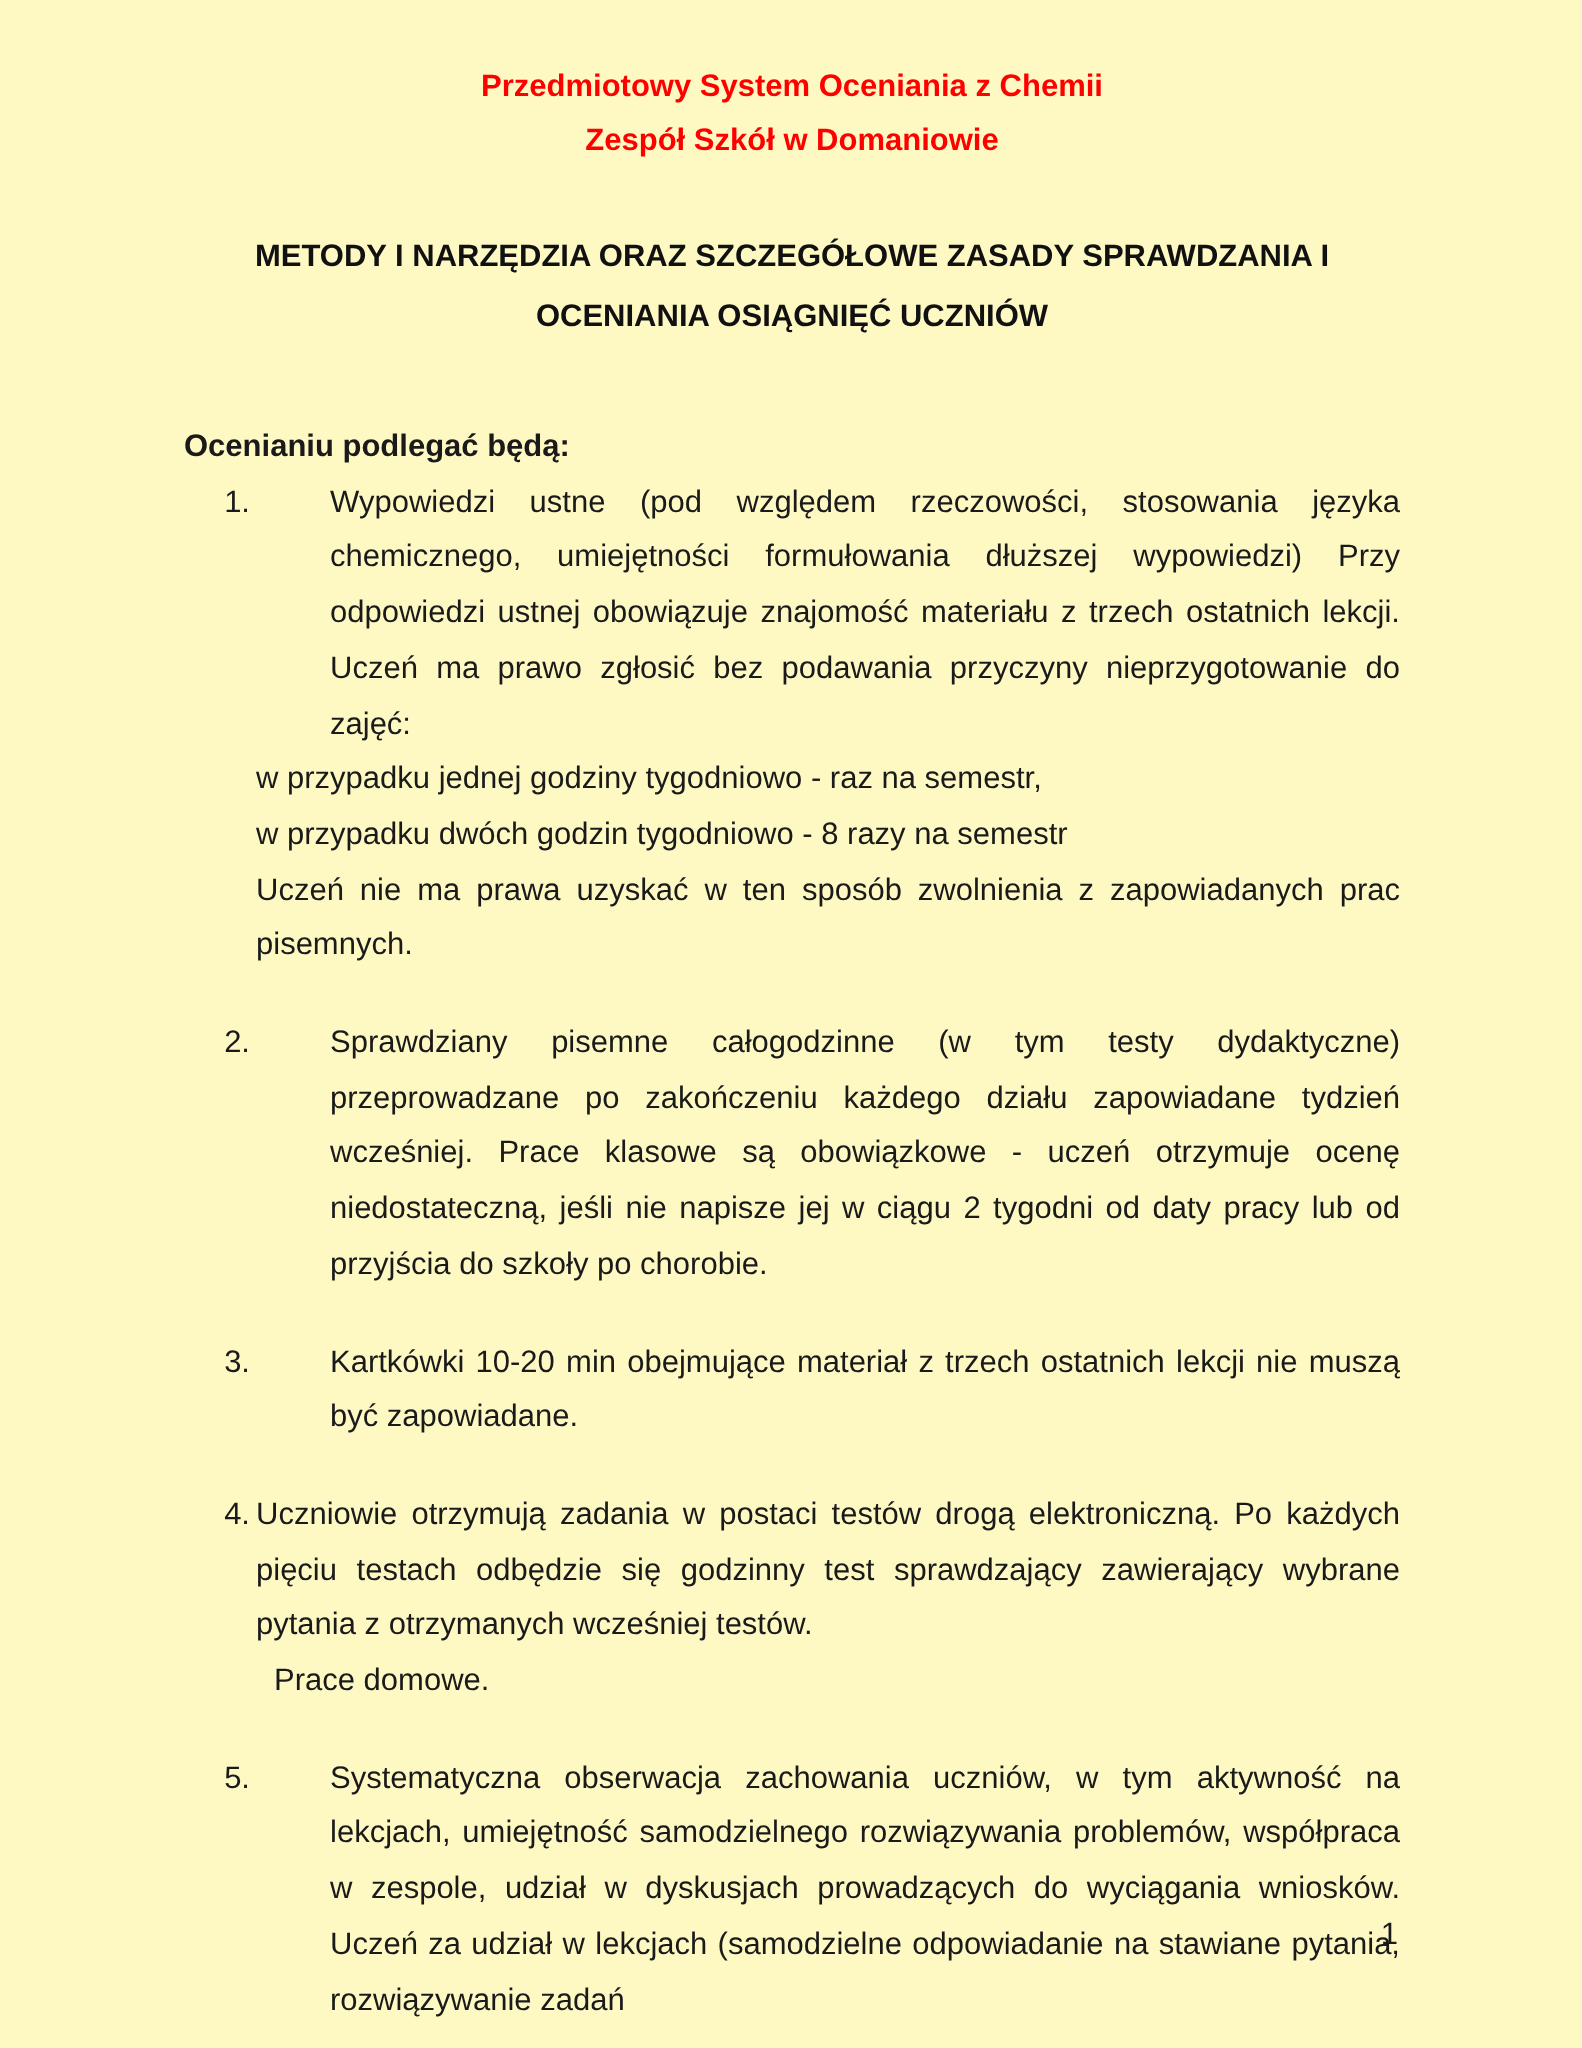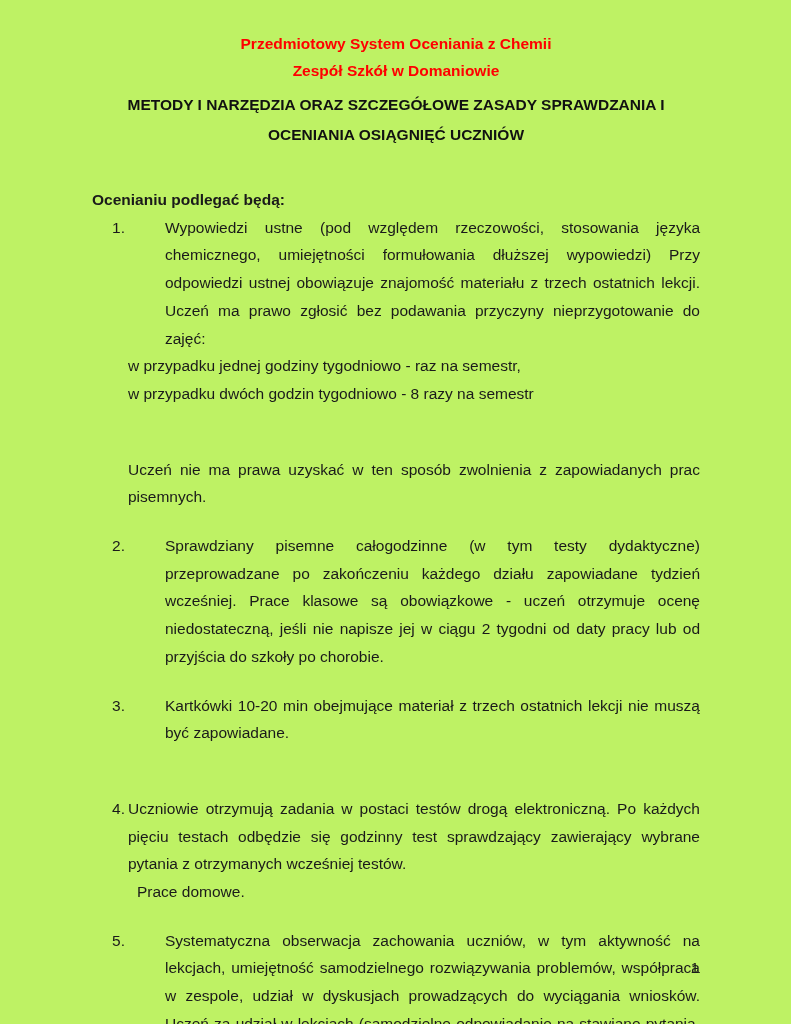--- a/index.html
+++ b/index.html
@@ -13,32 +13,32 @@
     font-family: "Liberation Sans", sans-serif;
     font-size: 15.5px;
     line-height: 27.7px;
     color: #1a1a1a;
     overflow: hidden;
   }
   .page {
     position: relative;
     width: 791px;
     height: 1024px;
-    background: #bef264;
+    background: #fef9c3;
     box-sizing: border-box;
     padding: 30px 91px 0 92px;
   }
   .doc-header {
     text-align: center;
     font-weight: bold;
     color: #ff0000;
     line-height: 27px;
   }
   .doc-title {
-    margin-top: 6px;
+    margin-top: 30px;
     text-align: center;
     font-weight: bold;
     color: #111111;
     line-height: 30px;
   }
   .heading {
     margin-top: 36px;
     font-weight: bold;
   }
   .rules-list {
@@ -54,21 +54,21 @@
   }
   .num {
     position: absolute;
     left: -27px;
     top: 0;
     width: 15px;
     text-align: right;
   }
   .block.justify { text-align: justify; margin-left: 28px; }
   .block.indent { margin-left: -9px; }
-  .block.indent-justify { margin-left: -9px; text-align: justify; margin-top: 48px; }
+  .block.indent-justify { margin-left: -9px; text-align: justify; }
   .page-number {
     position: absolute;
     top: 954px;
     right: 92px;
   }
 </style>
 </head>
 <body>
 
 <div class="page">

